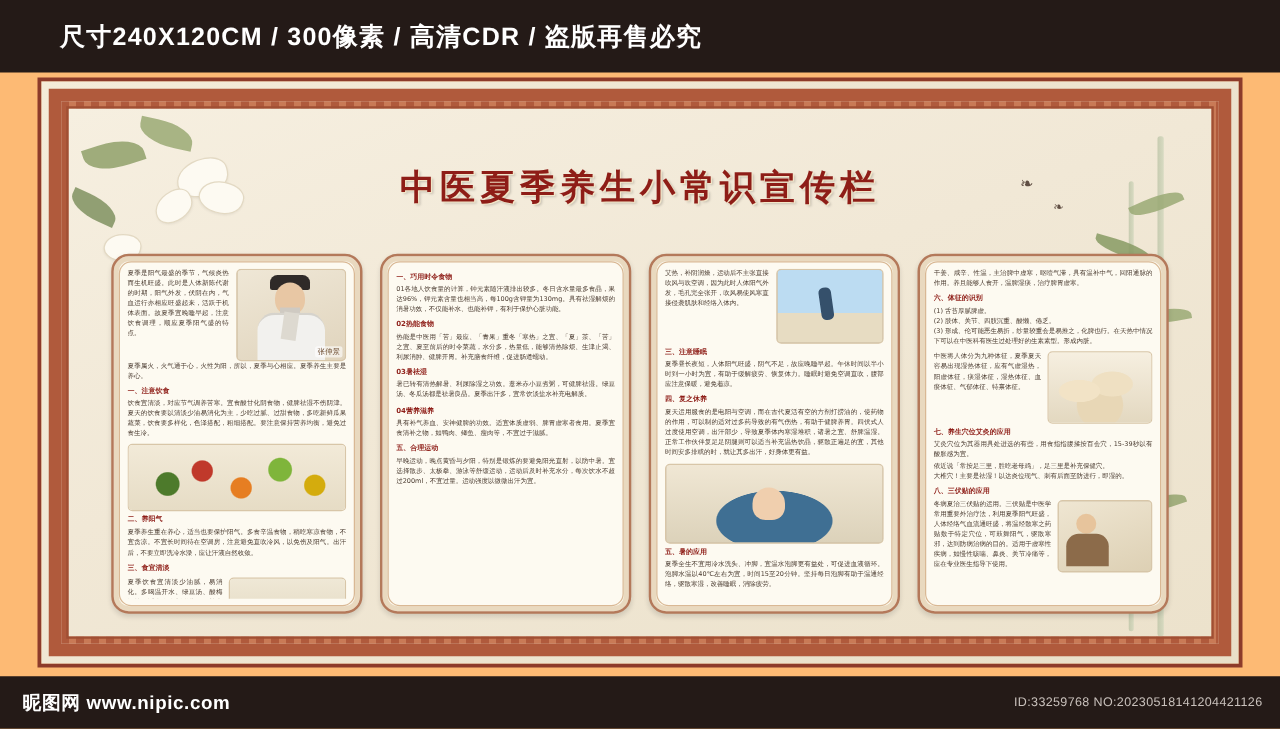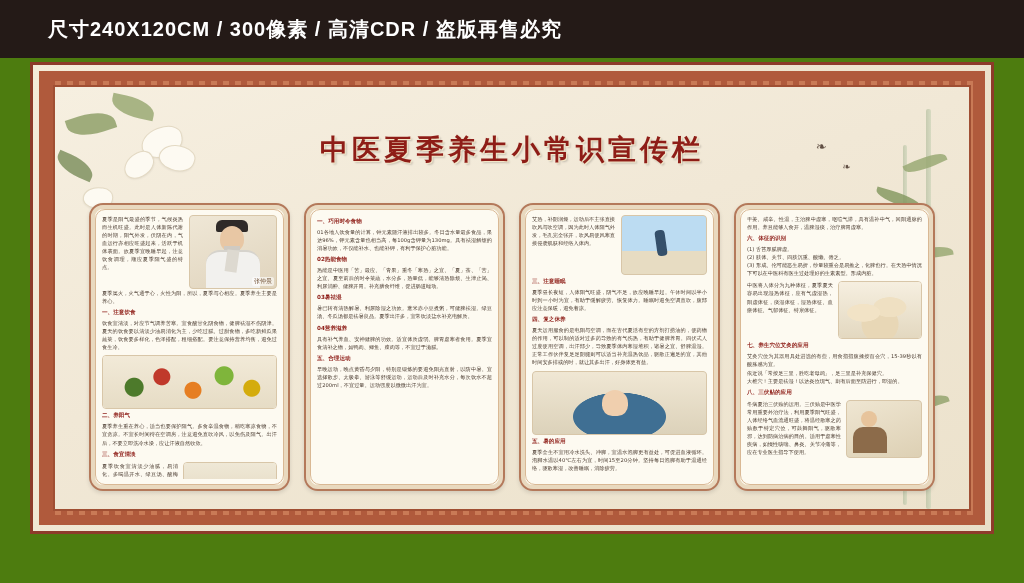--- a/index.html
+++ b/index.html
@@ -1,21 +1,21 @@
 <!DOCTYPE html>
 <html><head>
 <meta charset="utf-8">
 <style>
   html,body{margin:0;padding:0;}
   body{
     width:1024px;height:583px;overflow:hidden;
     background:#241a17;
     font-family:"Liberation Sans","DejaVu Sans",sans-serif;
   }
-  .stage{position:relative;width:1024px;height:583px;background:#4d7c0f;}
+  .stage{position:relative;width:1024px;height:583px;background:#fdba74;}
 
   
   .topbar{
     position:absolute;left:0;top:0;width:1024px;height:58px;
     background:#241a17;
     display:flex;align-items:center;
   }
   .topbar-text{
     color:#ffffff;font-size:20px;font-weight:bold;letter-spacing:1px;
     margin-left:48px;white-space:nowrap;
@@ -306,14 +306,18 @@
                   <div class="oldman"></div>
                 </div>
             </div>
           </div>
         </div>
 
       </div>
     </div>
   </div>
 
+  <div class="botbar">
+    <div class="botbar-left">昵图网 www.nipic.com</div>
+    <div class="botbar-right">ID:33259768 NO:20230518141204421126</div>
+  </div>
 
 </div>
 
 </body></html>

